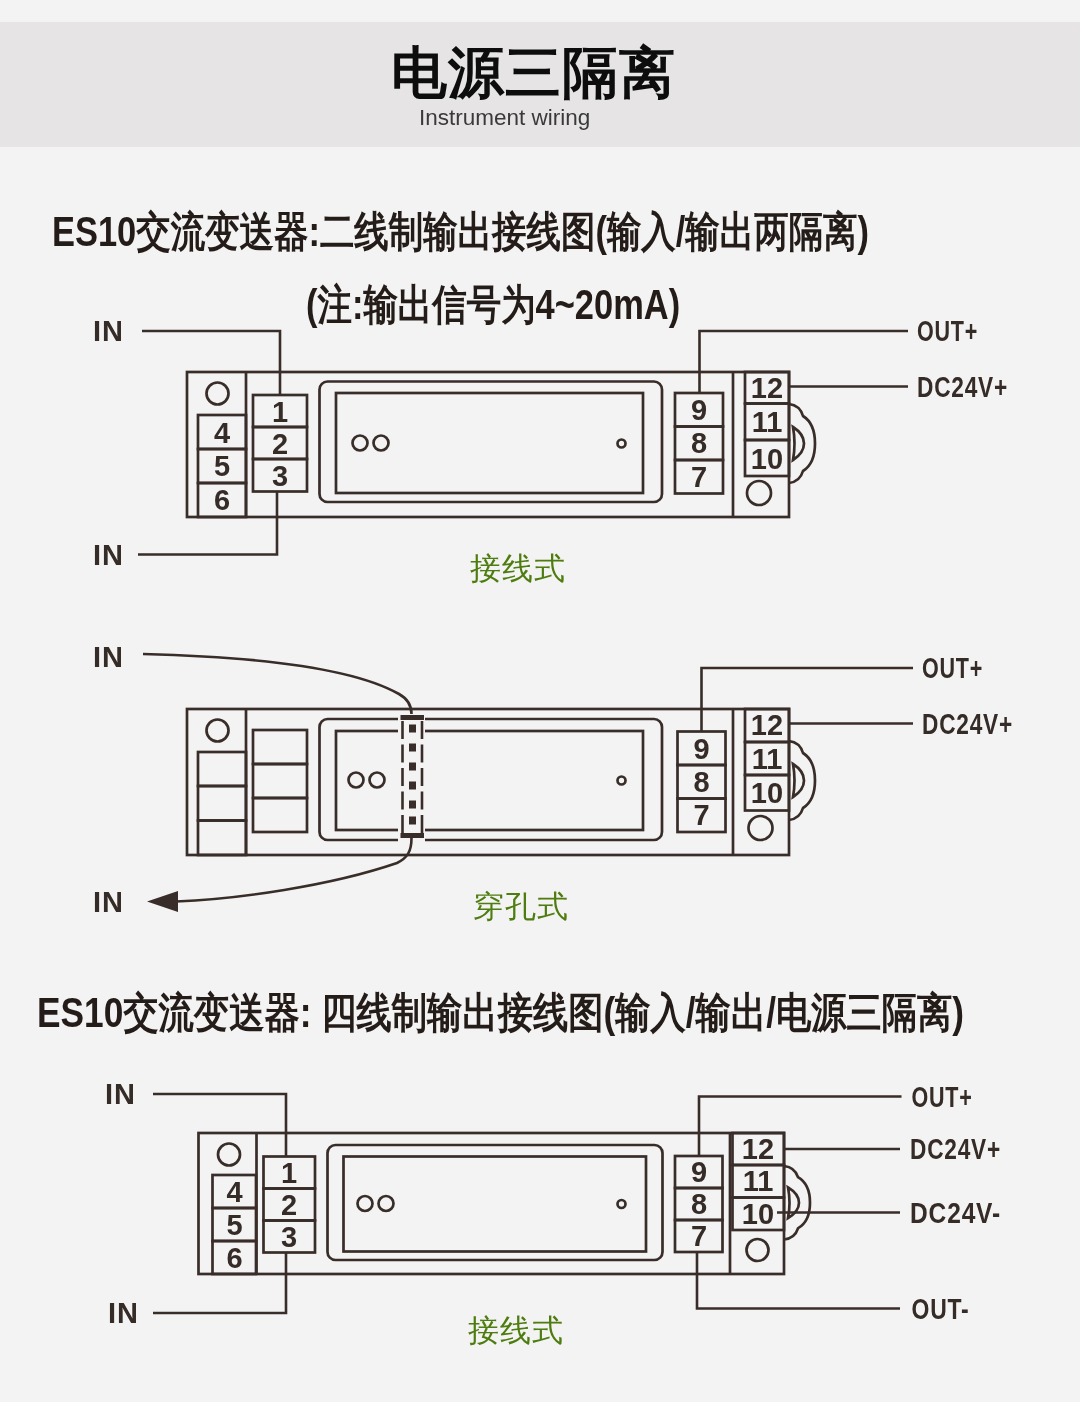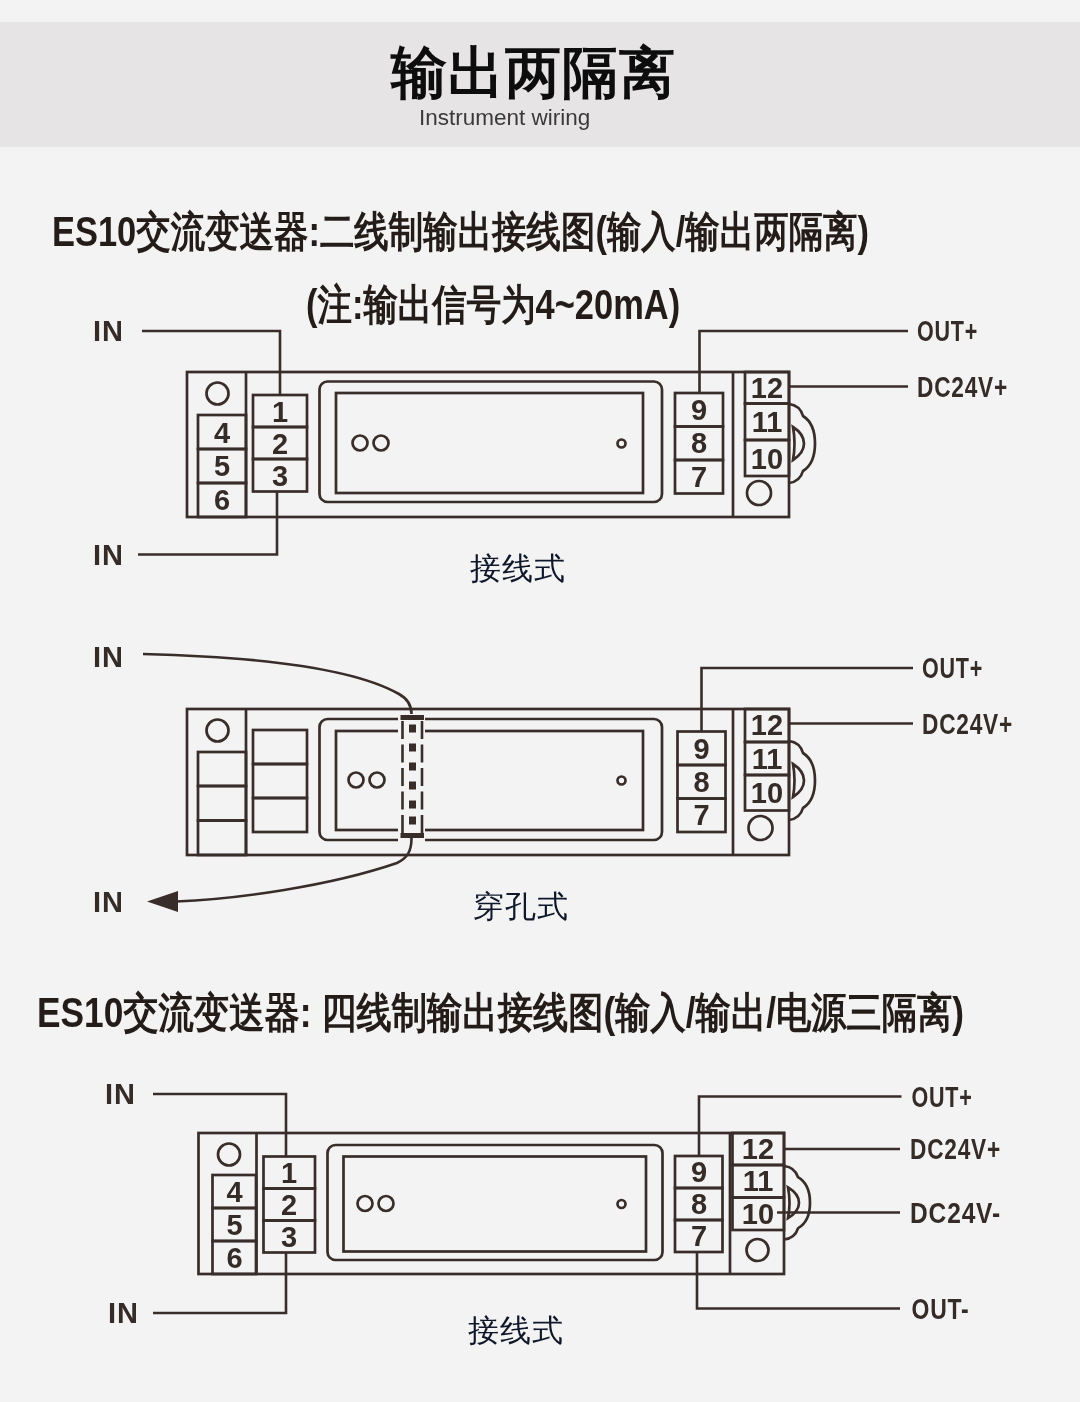--- a/index.html
+++ b/index.html
@@ -7,39 +7,39 @@
        font-family:"Liberation Sans",sans-serif;overflow:hidden;}
   .band{position:absolute;left:0;top:22px;width:1080px;height:125px;background:#e6e4e4;}
   .abs{position:absolute;white-space:nowrap;}
   .title{left:391px;top:42px;font-size:56px;font-weight:bold;color:#0e0d0d;letter-spacing:1px;line-height:1.1;}
   .subtitle{left:419px;top:104px;font-size:22.5px;color:#3a3a3a;line-height:1.2;text-align:center;}
   .heading{font-size:42px;font-weight:bold;color:#241c19;line-height:1.18;
            transform:scaleX(.82);transform-origin:left top;}
   .h1a{left:52px;top:207px;}
   .h1b{left:306px;top:280px;}
   .h2a{left:37px;top:988px;transform:scaleX(.84);}
-  .caption{font-size:31px;color:#0f172a;letter-spacing:1px;line-height:1.1;}
+  .caption{font-size:31px;color:#4d7c0f;letter-spacing:1px;line-height:1.1;}
   .cap1{left:470px;top:552px;}
   .cap2{left:473px;top:890px;}
   .cap3{left:468px;top:1314px;}
   svg{position:absolute;left:0;top:0;}
   .ln{stroke:#382d29;stroke-width:2.7;fill:none;stroke-linejoin:miter;}
   .wr{stroke:#382d29;stroke-width:2.6;fill:none;stroke-linejoin:miter;}
   .dsh{stroke:#382d29;stroke-width:2.6;fill:none;stroke-dasharray:18 5.5;}
   .fill{fill:#382d29;stroke:none;}
   .bgfill{fill:#f4f3f3;stroke:none;}
   text{fill:#352b27;font-family:"Liberation Sans",sans-serif;font-weight:bold;}
   .term{font-size:29px;text-anchor:middle;}
   .lbl{font-size:29px;text-anchor:start;letter-spacing:1px;}
 </style>
 </head>
 <body>
 
 <div class="band"></div>
-<div class="abs title">输出两隔离</div>
+<div class="abs title">电源三隔离</div>
 <div class="abs subtitle">Instrument wiring</div>
 <div class="abs heading h1a">ES10交流变送器:二线制输出接线图(输入/输出两隔离)</div>
 <div class="abs heading h1b">(注:输出信号为4~20mA)</div>
 <div class="abs heading h2a">ES10交流变送器: 四线制输出接线图(输入/输出/电源三隔离)</div>
 <div class="abs caption cap1">接线式</div>
 <div class="abs caption cap2">穿孔式</div>
 <div class="abs caption cap3">接线式</div>
 
 <svg width="1080" height="1402" viewBox="0 0 1080 1402">
   <defs>

